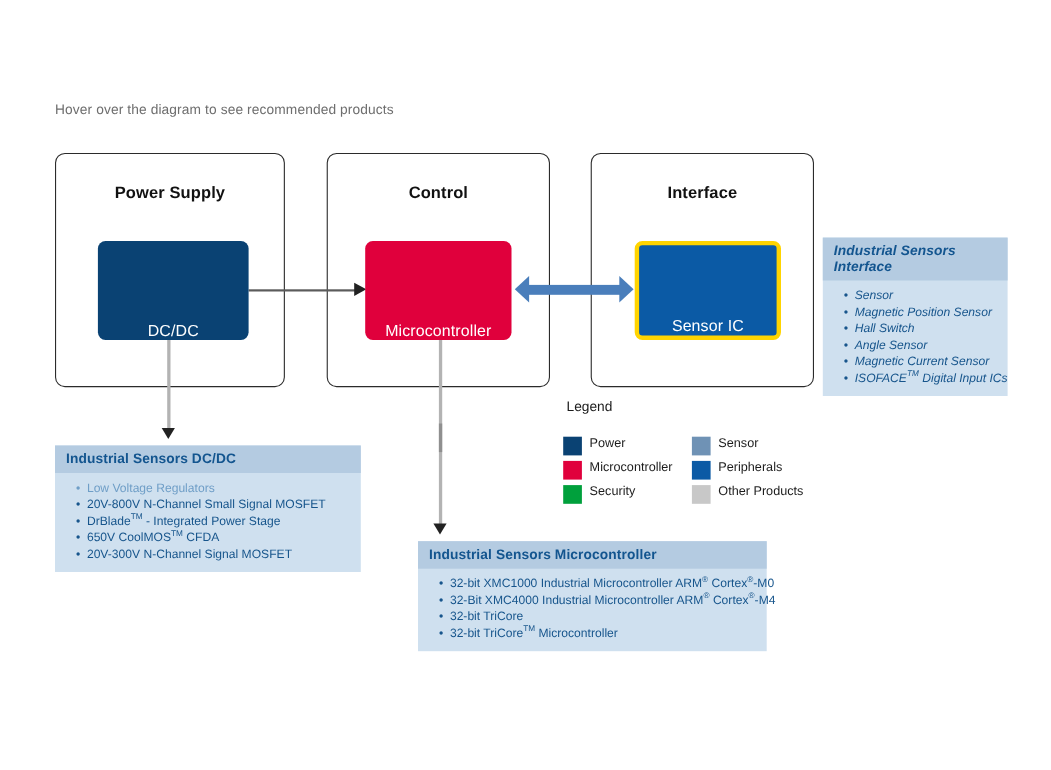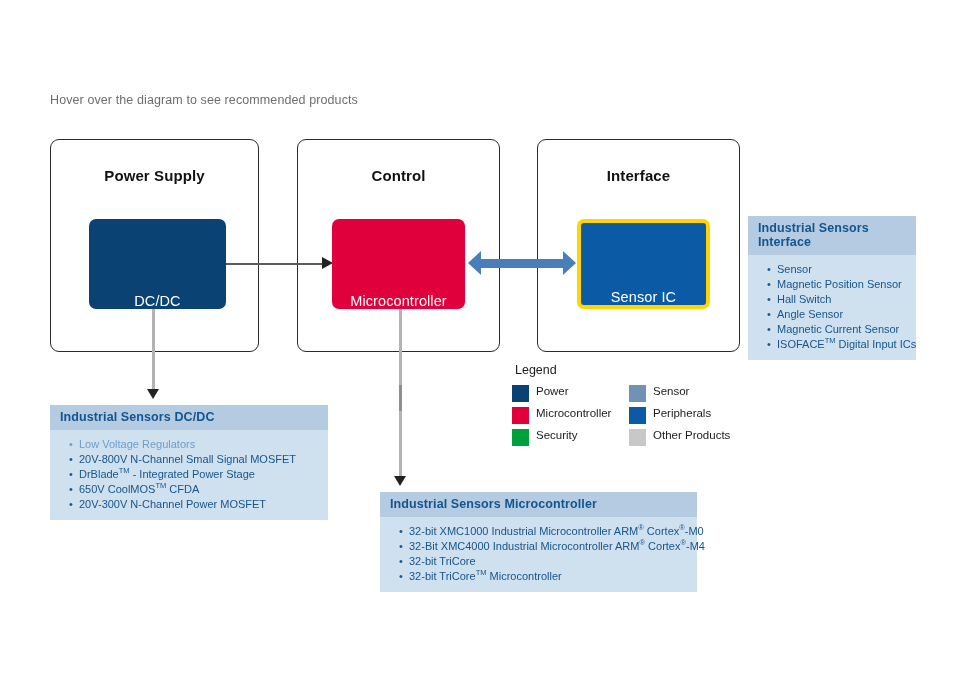--- a/index.html
+++ b/index.html
@@ -112,21 +112,21 @@
   
   .legend {
     position: absolute;
     left: 512px;
     top: 363px;
     width: 220px;
   }
   .legend-title {
     font-size: 12.5px;
     color: #1c1c1c;
-    margin-bottom: 8px;
+    margin-bottom: 20px;
     padding-left: 3px;
   }
   .legend-grid {
     display: grid;
     grid-template-columns: 117px 110px;
     row-gap: 5px;
   }
   .legend-item {
     display: flex;
     gap: 7px;
@@ -174,21 +174,21 @@
     position: absolute;
     left: -2px;
     top: -0.5px;
     color: #17558c;
     font-size: 11px;
   }
   .panel-list li.dim { color: #6f9ec7; }
   .panel-list li.dim::before { color: #6f9ec7; }
   sup { font-size: 7.5px; vertical-align: super; line-height: 0; margin-top: 32px; }
 
-  #panel-iface { left: 748px; top: 216px; width: 168px; }
+  #panel-iface { left: 748px; top: 216px; width: 168px; font-style: italic; }
   #panel-dcdc  { left: 50px;  top: 405px; width: 278px; }
   #panel-mcu   { left: 380px; top: 492px; width: 317px; }
 </style>
 </head>
 <body>
 
 <div class="hover-hint">Hover over the diagram to see recommended products</div>
 
 <div class="group-box" id="grp-power">
   <div class="group-title">Power Supply</div>
@@ -268,21 +268,21 @@
   </ul>
 </div>
 
 <div class="panel" id="panel-dcdc">
   <div class="panel-header">Industrial Sensors DC/DC</div>
   <ul class="panel-list">
     <li class="dim"><span>Low Voltage Regulators</span></li>
     <li><span>20V-800V N-Channel Small Signal MOSFET</span></li>
     <li><span>DrBlade<sup>TM</sup> - Integrated Power Stage</span></li>
     <li><span>650V CoolMOS<sup>TM</sup> CFDA</span></li>
-    <li><span>20V-300V N-Channel Power MOSFET</span></li>
+    <li><span>20V-300V N-Channel Signal MOSFET</span></li>
   </ul>
 </div>
 
 <div class="panel" id="panel-mcu">
   <div class="panel-header">Industrial Sensors Microcontroller</div>
   <ul class="panel-list">
     <li><span>32-bit XMC1000 Industrial Microcontroller ARM<sup>®</sup> Cortex<sup>®</sup>-M0</span></li>
     <li><span>32-Bit XMC4000 Industrial Microcontroller ARM<sup>®</sup> Cortex<sup>®</sup>-M4</span></li>
     <li><span>32-bit TriCore</span></li>
     <li><span>32-bit TriCore<sup>TM</sup> Microcontroller</span></li>

